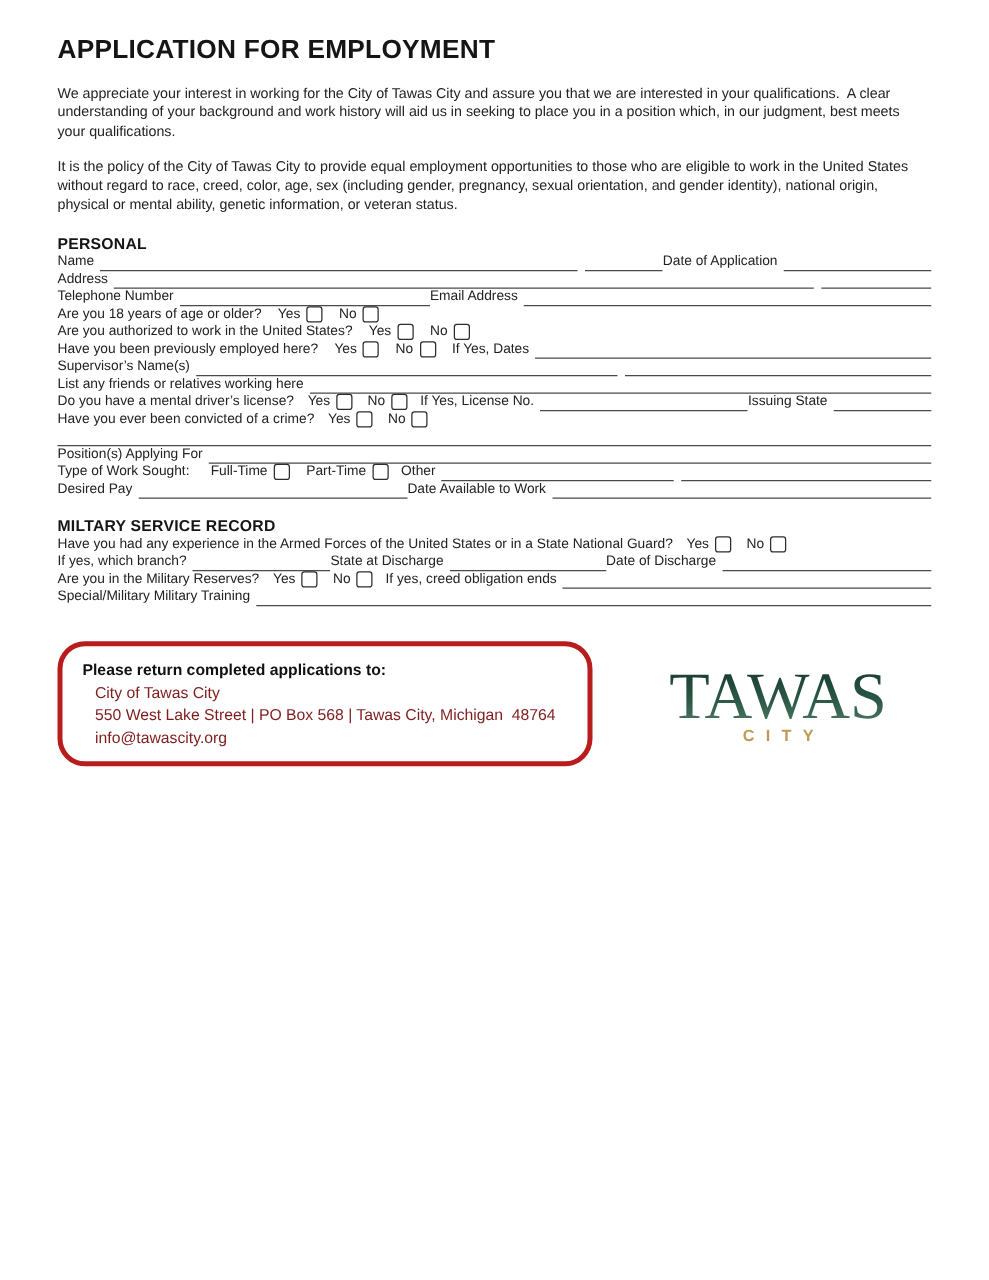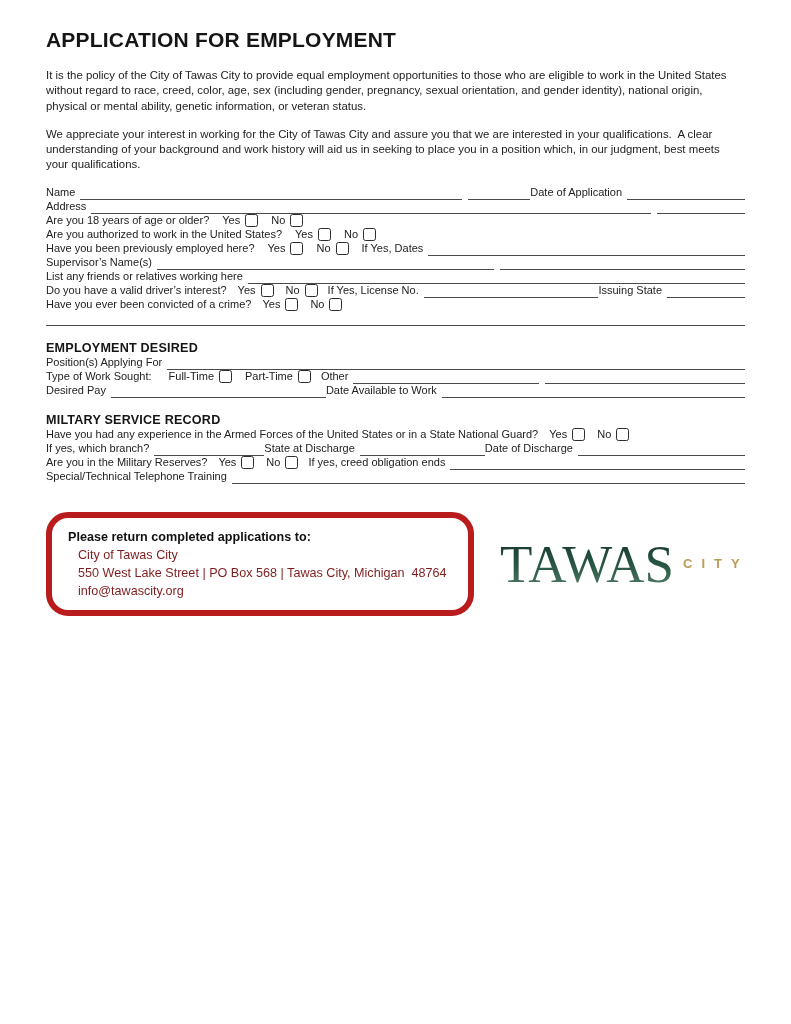--- a/index.html
+++ b/index.html
@@ -18,26 +18,26 @@
   .fill.grow{flex:1 1 40px;}
   .gap{flex:0 0 auto;height:1px;}
   .cb{
     width:11px;height:11px;flex:0 0 auto;
     border:1.4px solid #2d2d2d;border-radius:2.5px;
     margin-bottom:1px;background:#fff;
   }
   .footer{display:flex;align-items:center;margin-top:28px;}
   .return-box{
     box-sizing:border-box;width:428px;min-height:94px;
-    border:6px solid #b91c1c;border-radius:22px;
+    border:4px solid #b91c1c;border-radius:22px;
     padding:10px 16px 10px 16px;font-size:12.6px;line-height:1.44;
   }
   .return-heading{font-weight:bold;color:#111;}
   .return-line{padding-left:10px;white-space:pre-wrap;color:#7f1d1d;}
-  .logo{width:245px;margin-left:auto;display:flex;flex-direction:row;align-items:center;margin-top:2px;justify-content:space-between;}
+  .logo{width:245px;margin-left:auto;display:flex;flex-direction:column;align-items:center;margin-top:2px;justify-content:space-between;}
   .logo-word{
     font-family:"Liberation Serif",serif;font-size:53px;line-height:1;
     letter-spacing:0px;color:#24503e;font-weight:500;
   }
   @supports (-webkit-background-clip:text){
     .logo-word{
       background:linear-gradient(180deg,#16362b 0%,#2b5946 55%,#537e69 100%);
       -webkit-background-clip:text;background-clip:text;color:transparent;
     }
   }
@@ -46,39 +46,46 @@
     letter-spacing:9px;text-indent:9px;margin-top:-3px;
     font-family:"Liberation Sans",sans-serif;
   }
 </style>
 </head>
 <body>
 
 <div class="page">
   <h1 class="title">APPLICATION FOR EMPLOYMENT</h1>
 
+  <p class="para">We appreciate your interest in working for the City of Tawas City and assure you that we are interested in your qualifications.  A clear understanding of your background and work history will aid us in seeking to place you in a position which, in our judgment, best meets your qualifications.</p>
   <p class="para">It is the policy of the City of Tawas City to provide equal employment opportunities to those who are eligible to work in the United States without regard to race, creed, color, age, sex (including gender, pregnancy, sexual orientation, and gender identity), national origin, physical or mental ability, genetic information, or veteran status.</p>
-  <p class="para">We appreciate your interest in working for the City of Tawas City and assure you that we are interested in your qualifications.  A clear understanding of your background and work history will aid us in seeking to place you in a position which, in our judgment, best meets your qualifications.</p>
 
   <div id="form-body">
+      <div class="section-heading">PERSONAL</div>
       <div class="form-row">
         <span class="lbl">Name</span>
         <span class="fill grow"></span>
         <span class="gap" style="width: 6px;"></span>
         <span class="fill" style="width: 62px;"></span>
         <span class="lbl">Date of Application</span>
         <span class="fill" style="width: 118px;"></span>
       </div>
       <div class="form-row">
         <span class="lbl">Address</span>
         <span class="fill grow"></span>
         <span class="gap" style="width: 6px;"></span>
         <span class="fill" style="width: 88px;"></span>
       </div>
       <div class="form-row">
+        <span class="lbl">Telephone Number</span>
+        <span class="fill" style="width: 200px;"></span>
+        <span class="lbl">Email Address</span>
+        <span class="fill grow"></span>
+      </div>
+      <div class="form-row">
         <span class="lbl">Are you 18 years of age or older?</span>
         <span class="gap" style="width: 8px;"></span>
         <span class="lbl">Yes</span>
         <span class="cb"></span>
         <span class="gap" style="width: 13px;"></span>
         <span class="lbl">No</span>
         <span class="cb"></span>
       </div>
       <div class="form-row">
         <span class="lbl">Are you authorized to work in the United States?</span>
@@ -105,21 +112,21 @@
         <span class="lbl">Supervisor’s Name(s)</span>
         <span class="fill grow"></span>
         <span class="gap" style="width: 6px;"></span>
         <span class="fill" style="width: 245px;"></span>
       </div>
       <div class="form-row">
         <span class="lbl">List any friends or relatives working here</span>
         <span class="fill grow"></span>
       </div>
       <div class="form-row">
-        <span class="lbl">Do you have a valid driver’s interest?</span>
+        <span class="lbl">Do you have a mental driver’s license?</span>
         <span class="gap" style="width: 6px;"></span>
         <span class="lbl">Yes</span>
         <span class="cb"></span>
         <span class="gap" style="width: 12px;"></span>
         <span class="lbl">No</span>
         <span class="cb"></span>
         <span class="gap" style="width: 10px;"></span>
         <span class="lbl">If Yes, License No.</span>
         <span class="fill grow"></span>
         <span class="lbl">Issuing State</span>
@@ -130,21 +137,20 @@
         <span class="gap" style="width: 6px;"></span>
         <span class="lbl">Yes</span>
         <span class="cb"></span>
         <span class="gap" style="width: 12px;"></span>
         <span class="lbl">No</span>
         <span class="cb"></span>
       </div>
       <div class="form-row">
         <span class="fill grow"></span>
       </div>
-      <div class="section-heading">EMPLOYMENT DESIRED</div>
       <div class="form-row">
         <span class="lbl">Position(s) Applying For</span>
         <span class="fill grow"></span>
       </div>
       <div class="form-row">
         <span class="lbl">Type of Work Sought:</span>
         <span class="gap" style="width: 12px;"></span>
         <span class="lbl">Full-Time</span>
         <span class="cb"></span>
         <span class="gap" style="width: 13px;"></span>
@@ -186,21 +192,21 @@
         <span class="lbl">Yes</span>
         <span class="cb"></span>
         <span class="gap" style="width: 12px;"></span>
         <span class="lbl">No</span>
         <span class="cb"></span>
         <span class="gap" style="width: 10px;"></span>
         <span class="lbl">If yes, creed obligation ends</span>
         <span class="fill grow"></span>
       </div>
       <div class="form-row">
-        <span class="lbl">Special/Technical Telephone Training</span>
+        <span class="lbl">Special/Military Military Training</span>
         <span class="fill grow"></span>
       </div>
     </div>
 
   <div class="footer">
     <div class="return-box">
       <div class="return-heading">Please return completed applications to:</div>
       <div class="return-line">City of Tawas City</div>
       <div class="return-line">550 West Lake Street | PO Box 568 | Tawas City, Michigan  48764</div>
       <div class="return-line">info@tawascity.org</div>

